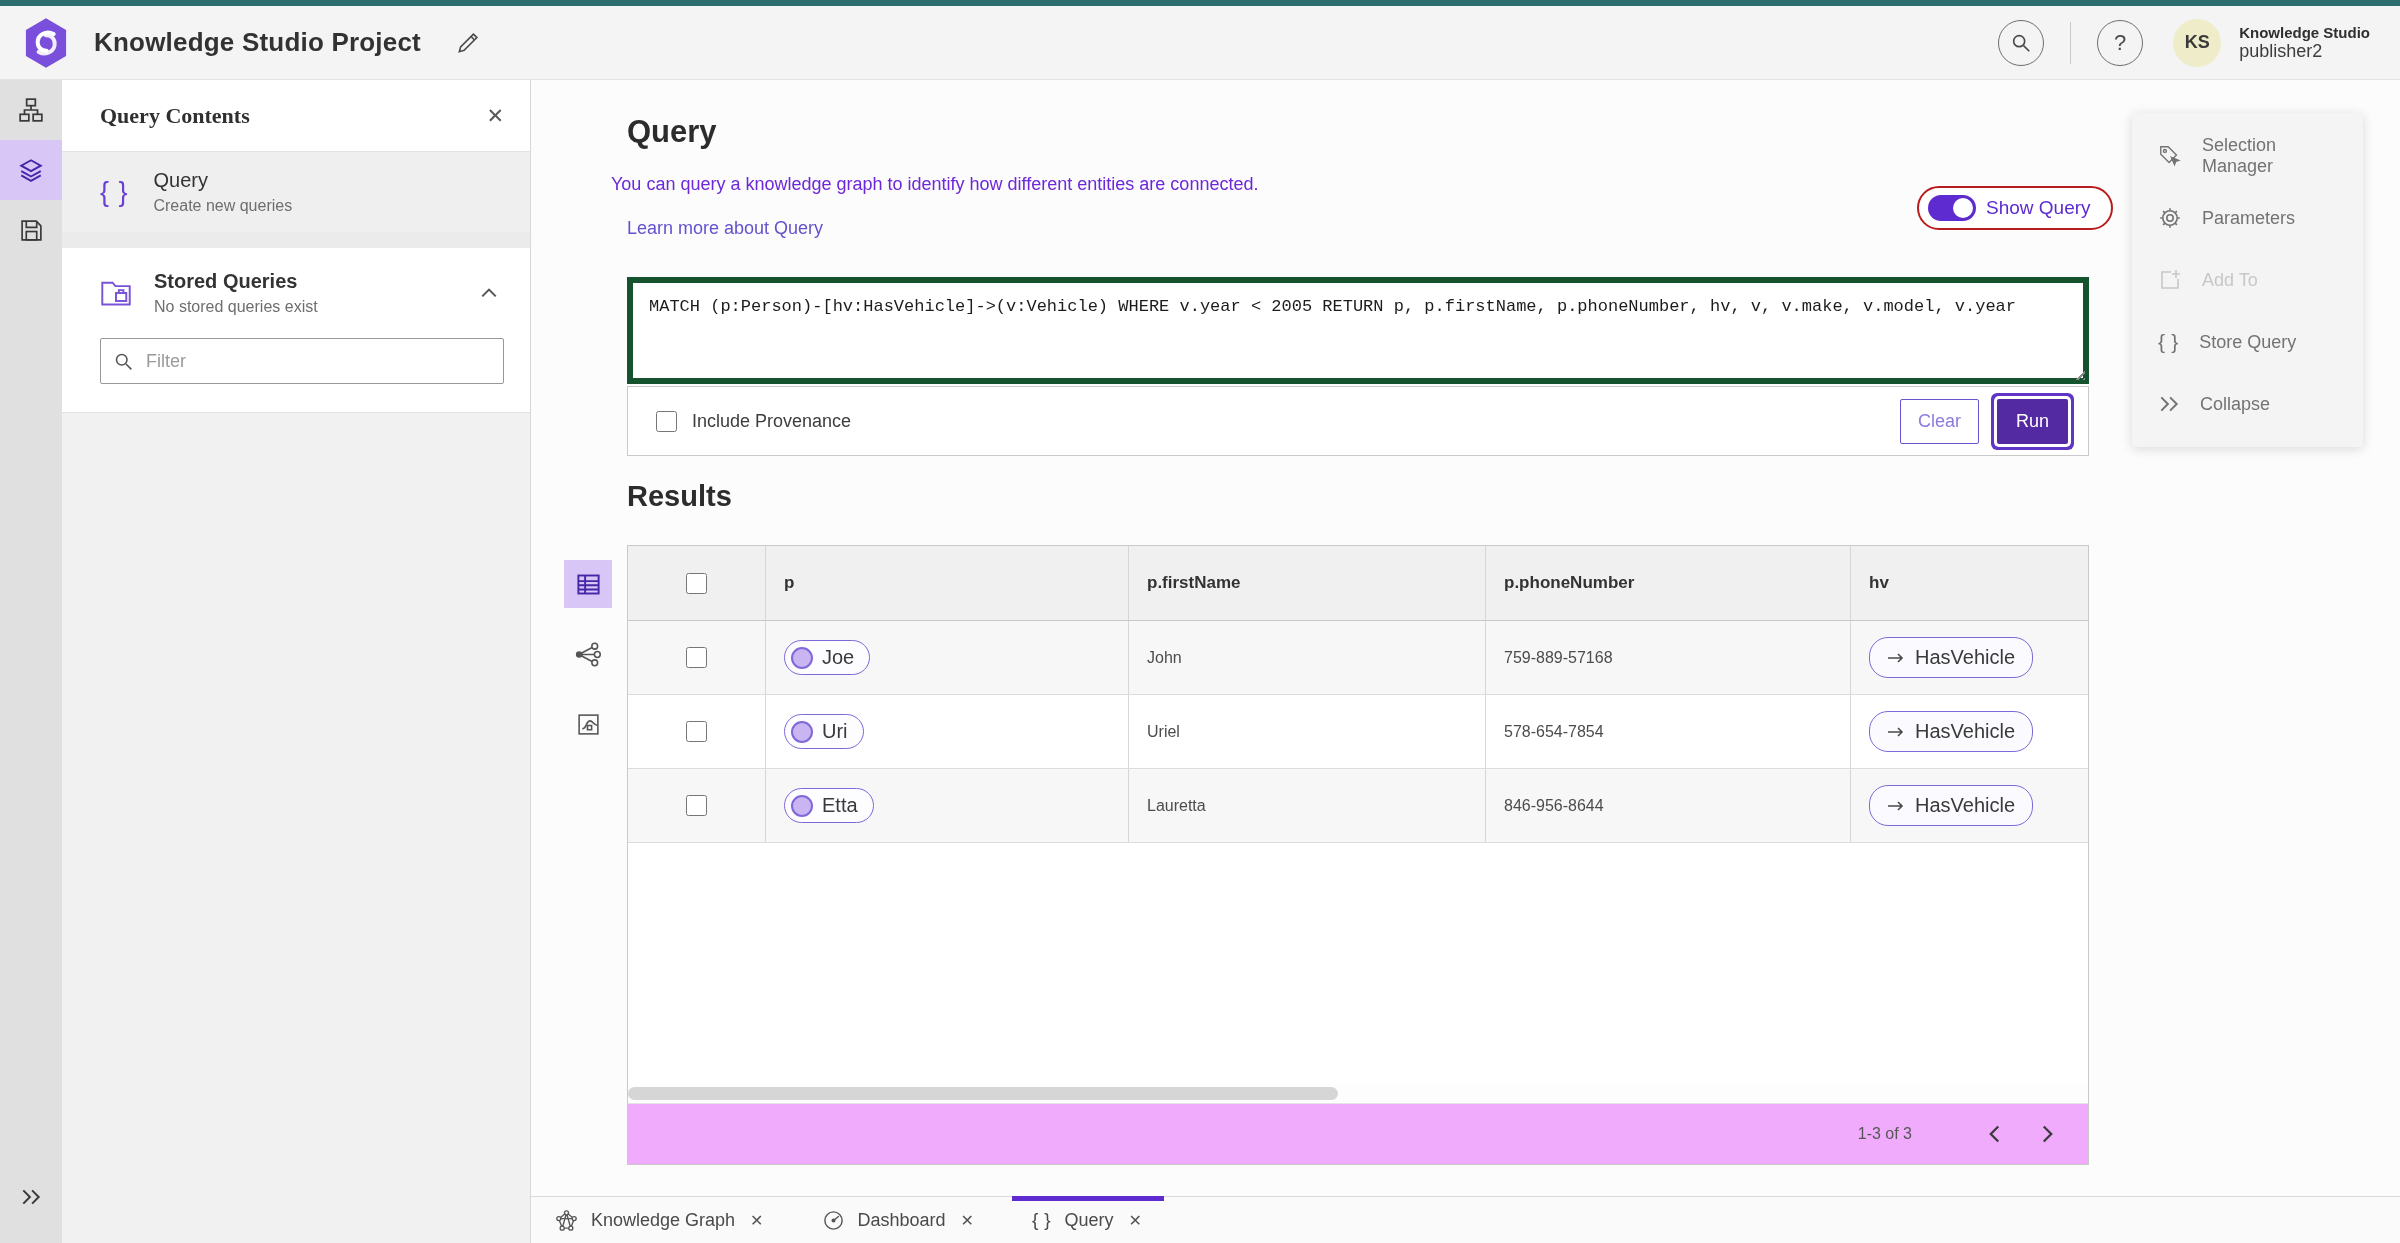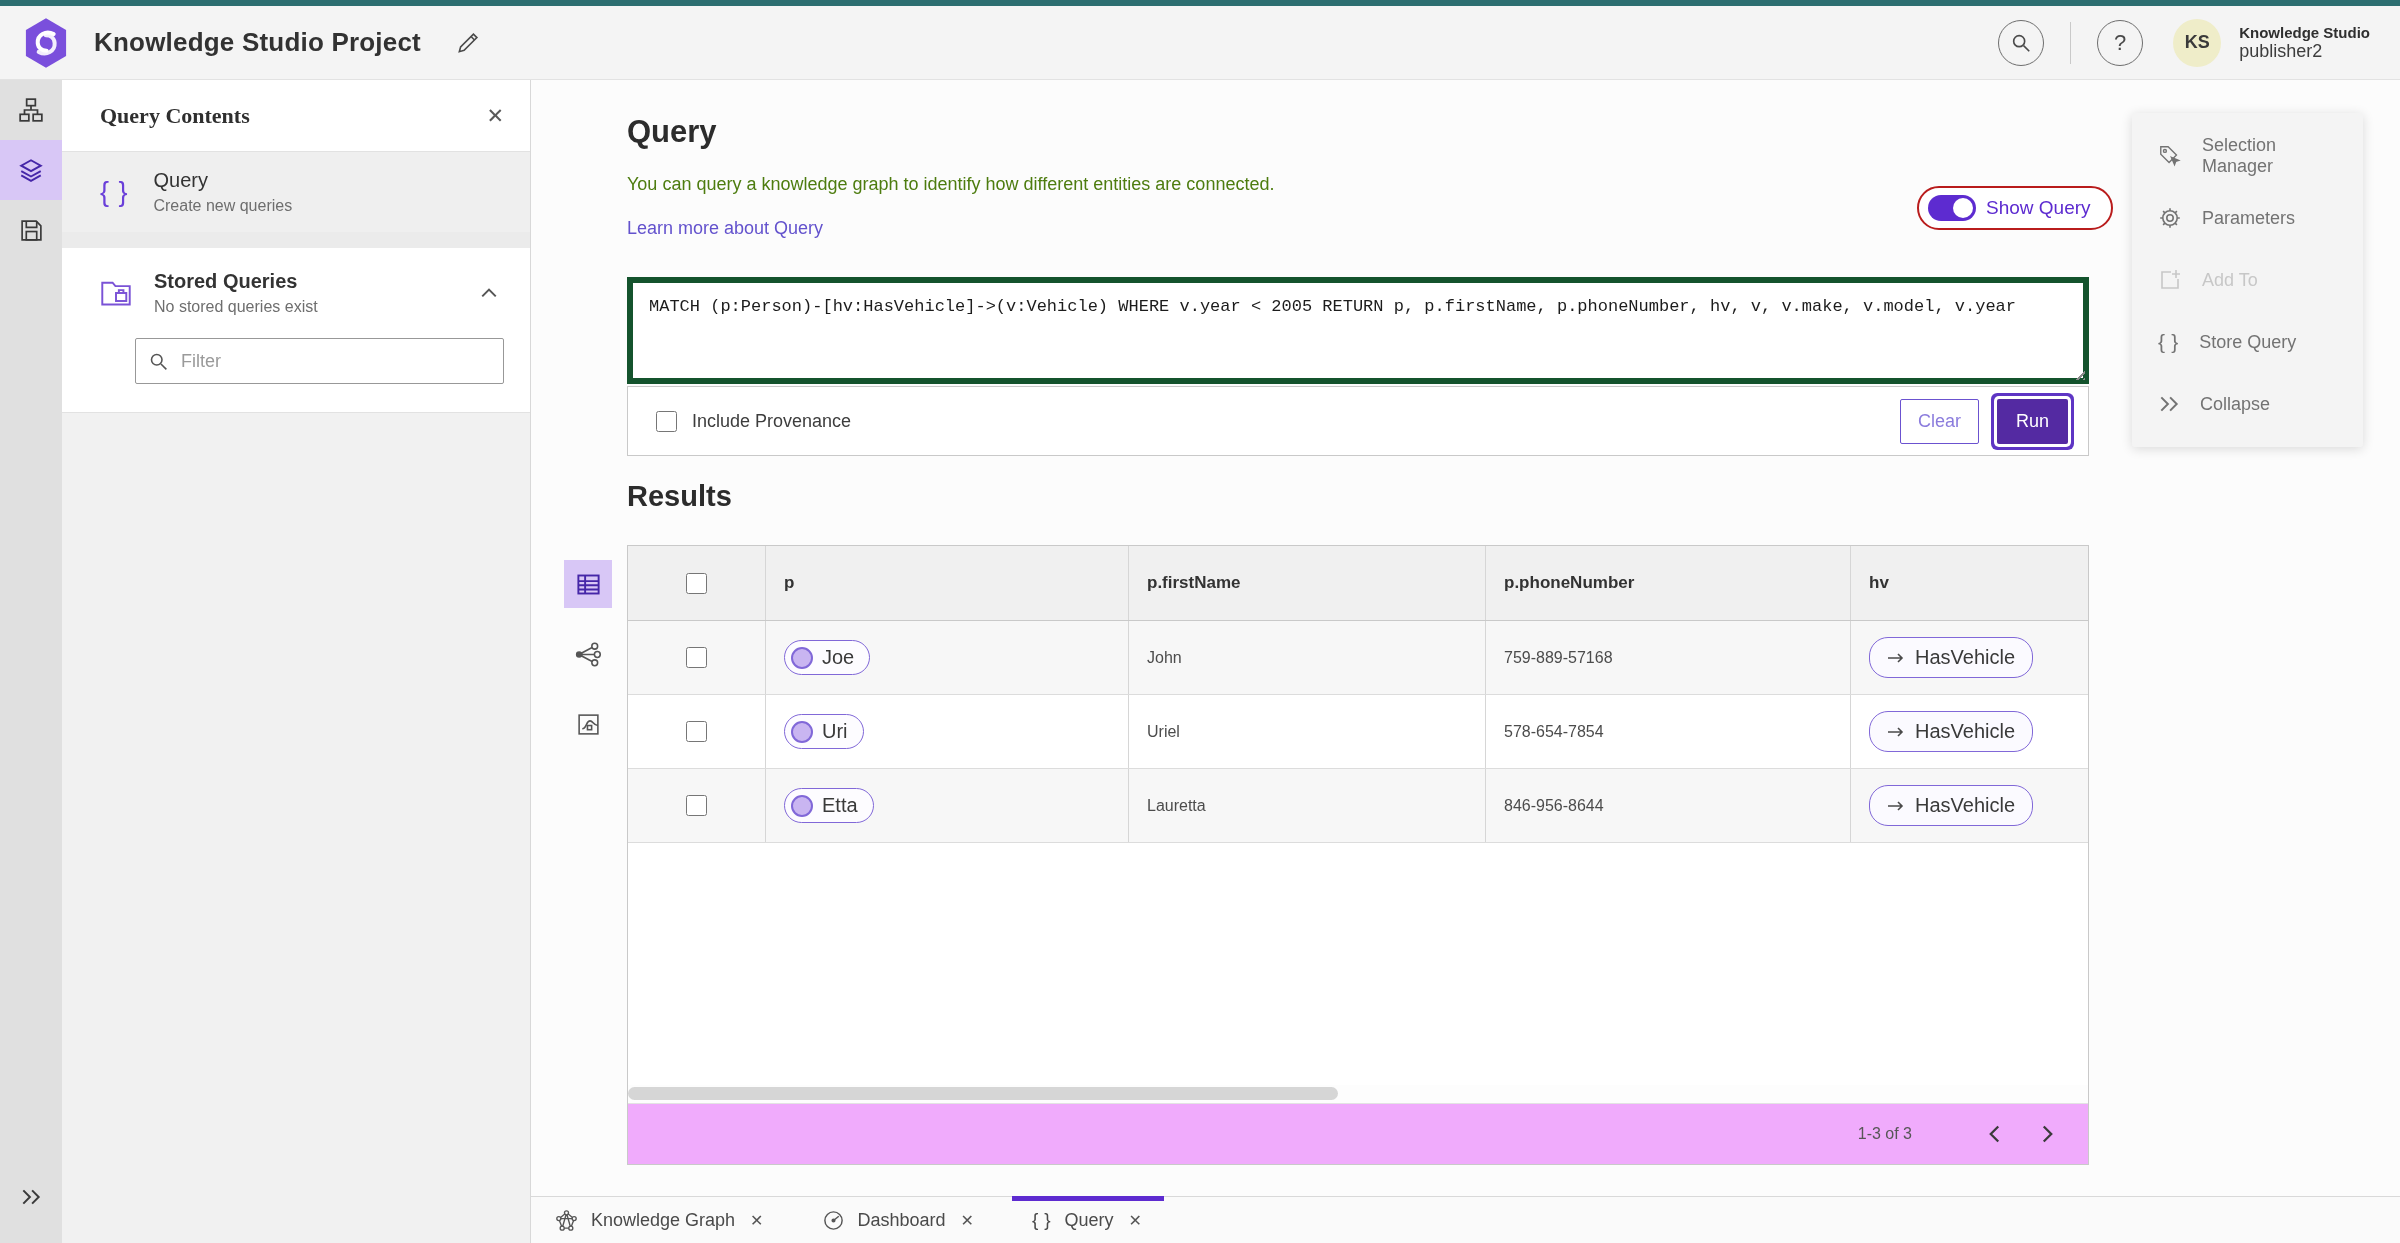--- a/index.html
+++ b/index.html
@@ -48,29 +48,29 @@
   .item-title { font-size:20px; color:#333; }
   .item-sub { font-size:16px; color:#6e6e6e; margin-top:5px; }
   .panel-gap { height:16px; background:#ebebeb; }
   .stored-section { background:#fff; padding:22px 26px 28px 38px; border-bottom:1px solid #e2e2e2; }
   .stored-header { display:flex; align-items:center; cursor:pointer; }
   .stored-texts { margin-left:22px; }
   .stored-title { font-size:20px; font-weight:600; color:#333; }
   .stored-sub { font-size:16px; color:#6e6e6e; margin-top:5px; }
   .chevron-btn { margin-left:auto; background:none; border:none; cursor:pointer; padding:6px; }
   .filter-box { margin-top:22px; height:46px; border:1.5px solid #989898; background:#fff;
-                display:flex; align-items:center; padding:0 12px; border-radius:2px;margin-left:35px; }
+                display:flex; align-items:center; padding:0 12px; border-radius:2px; }
   .filter-box input { border:none; outline:none; flex:1; font-size:18px; margin-left:12px;
                       font-family:inherit; color:#333; background:transparent; }
   .filter-box input::placeholder { color:#9a9a9a; }
 
   
   .main { position:absolute; left:531px; top:80px; right:0; bottom:47px; background:#fcfcfc; overflow:hidden; }
   .h1-query { position:absolute; left:96px; top:34px; font-size:31px; font-weight:700; color:#2c2c2c; }
-  .desc { position:absolute; left:96px; top:94px; font-size:18px; color:#4d7c0f; }
+  .desc { position:absolute; left:80px; top:94px; font-size:18px; color:#6d28d9; }
   .learn-link { position:absolute; left:96px; top:138px; font-size:18px; color:#6352cd; text-decoration:none; cursor:pointer; }
   .show-toggle { position:absolute; left:1386px; top:106px; display:inline-flex; align-items:center; gap:10px;
                  background:#fff; border:2px solid #b91c1c; border-radius:26px; padding:7px 20px 7px 9px; cursor:pointer; }
   .toggle-track { width:48px; height:26px; border-radius:13px; background:#5d2bd0; position:relative; }
   .toggle-knob { position:absolute; right:3px; top:3px; width:20px; height:20px; border-radius:50%; background:#fff; }
   .toggle-label { font-size:19px; color:#5d2bd0; }
 
   .query-box { position:absolute; left:96px; top:197px; width:1462px; }
   .query-textarea-wrap { position:relative; }
   .query-textarea { width:100%; height:107px; border:6px solid #14532d; background:#fff; resize:none;

